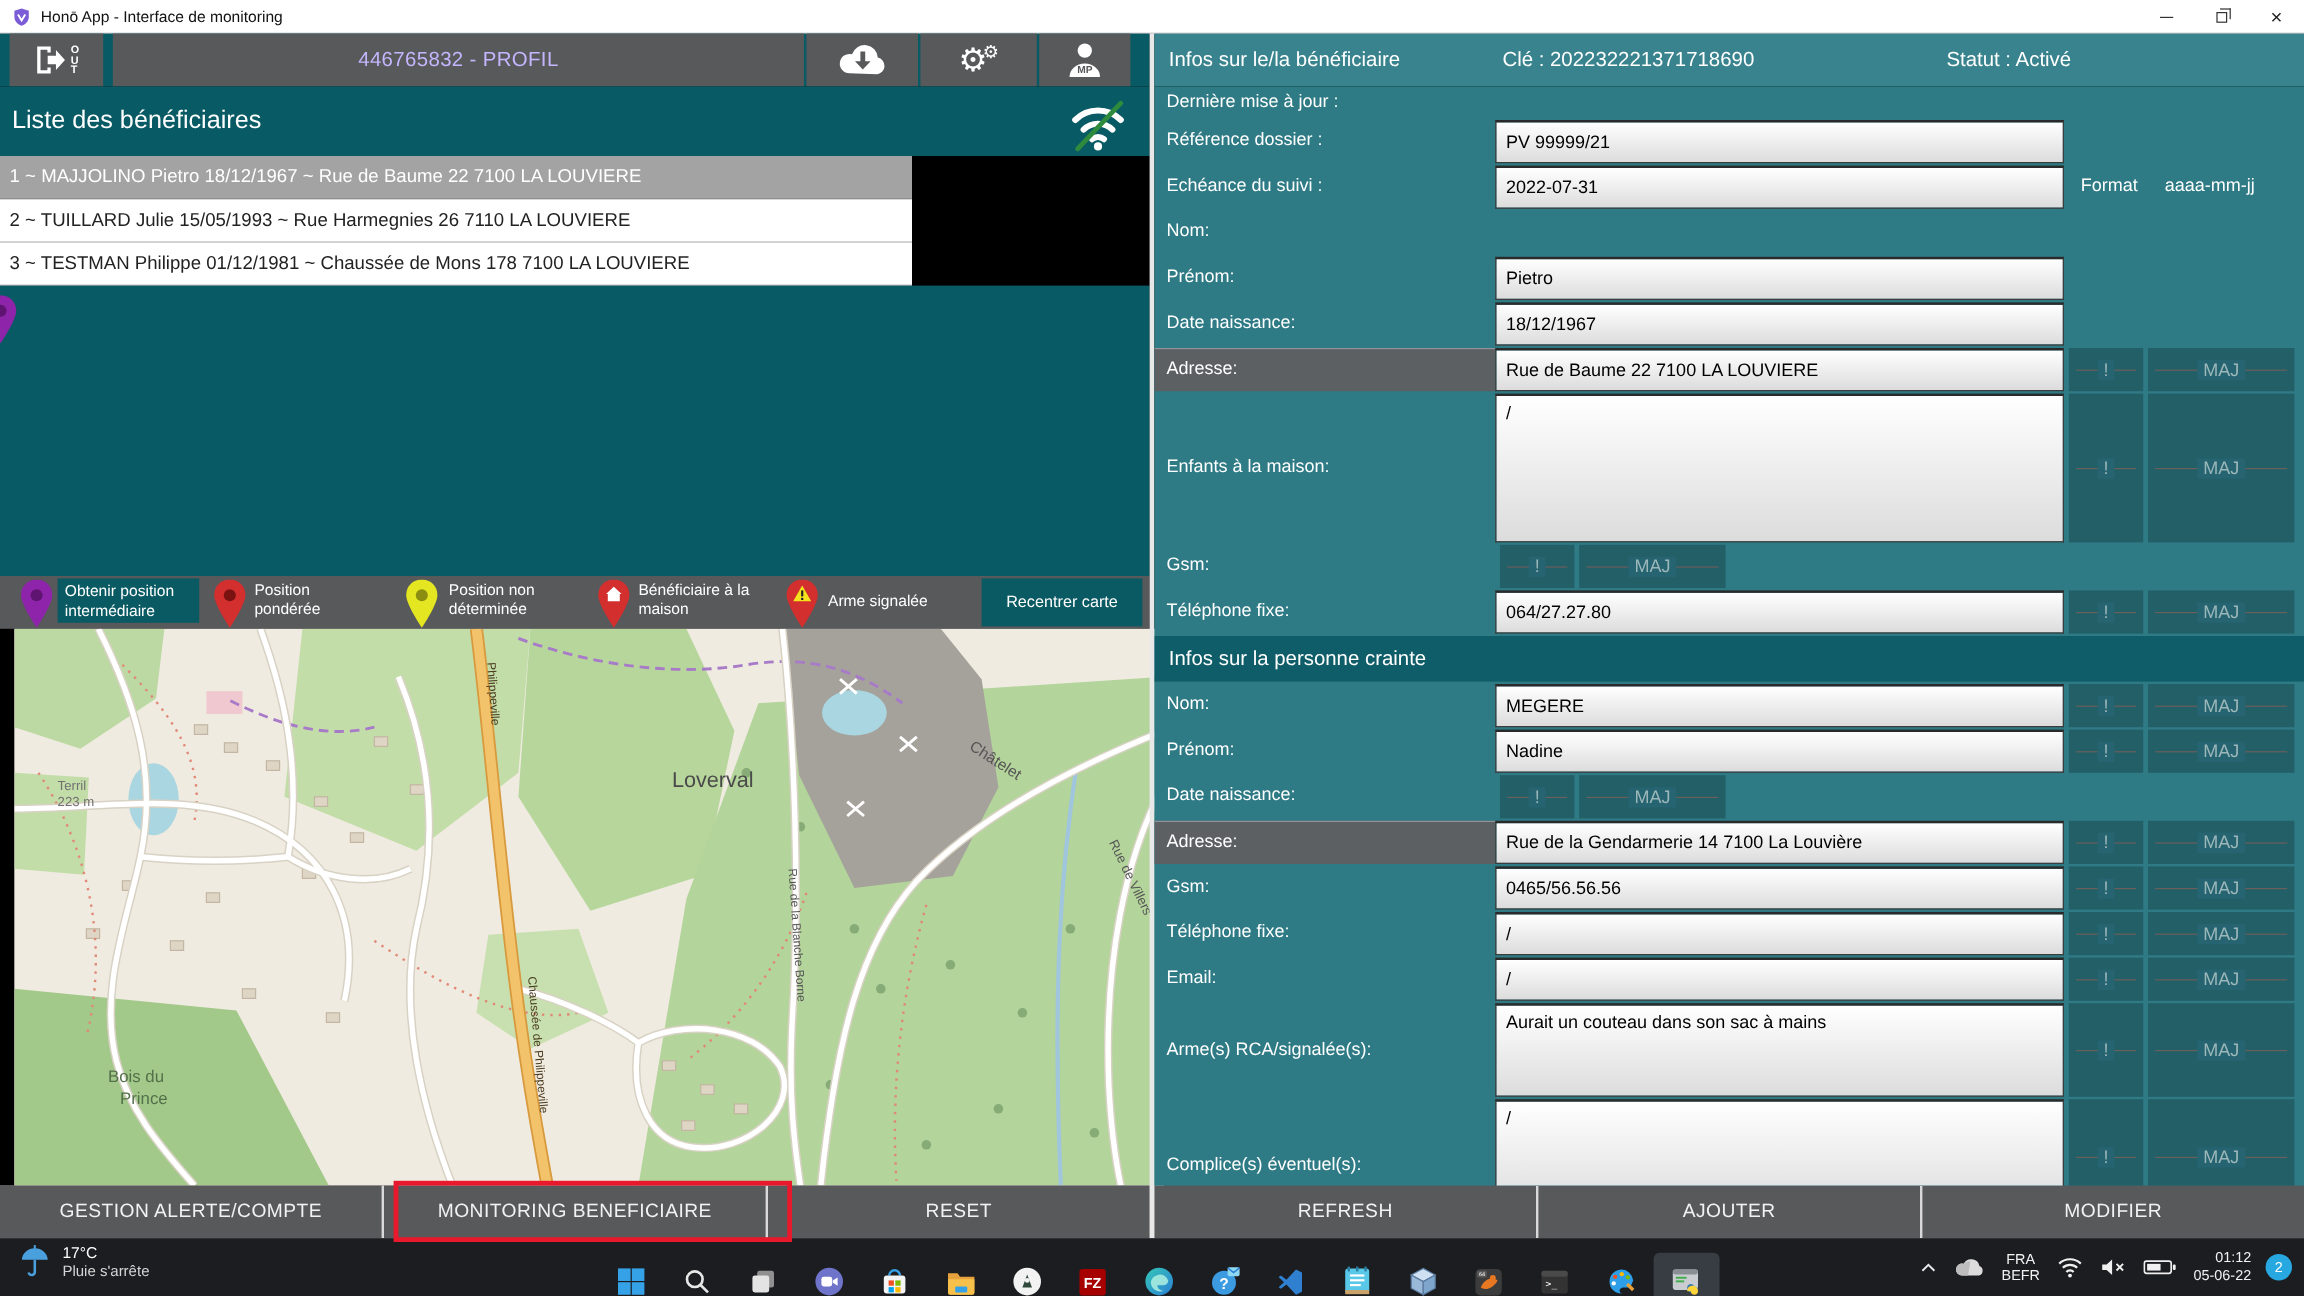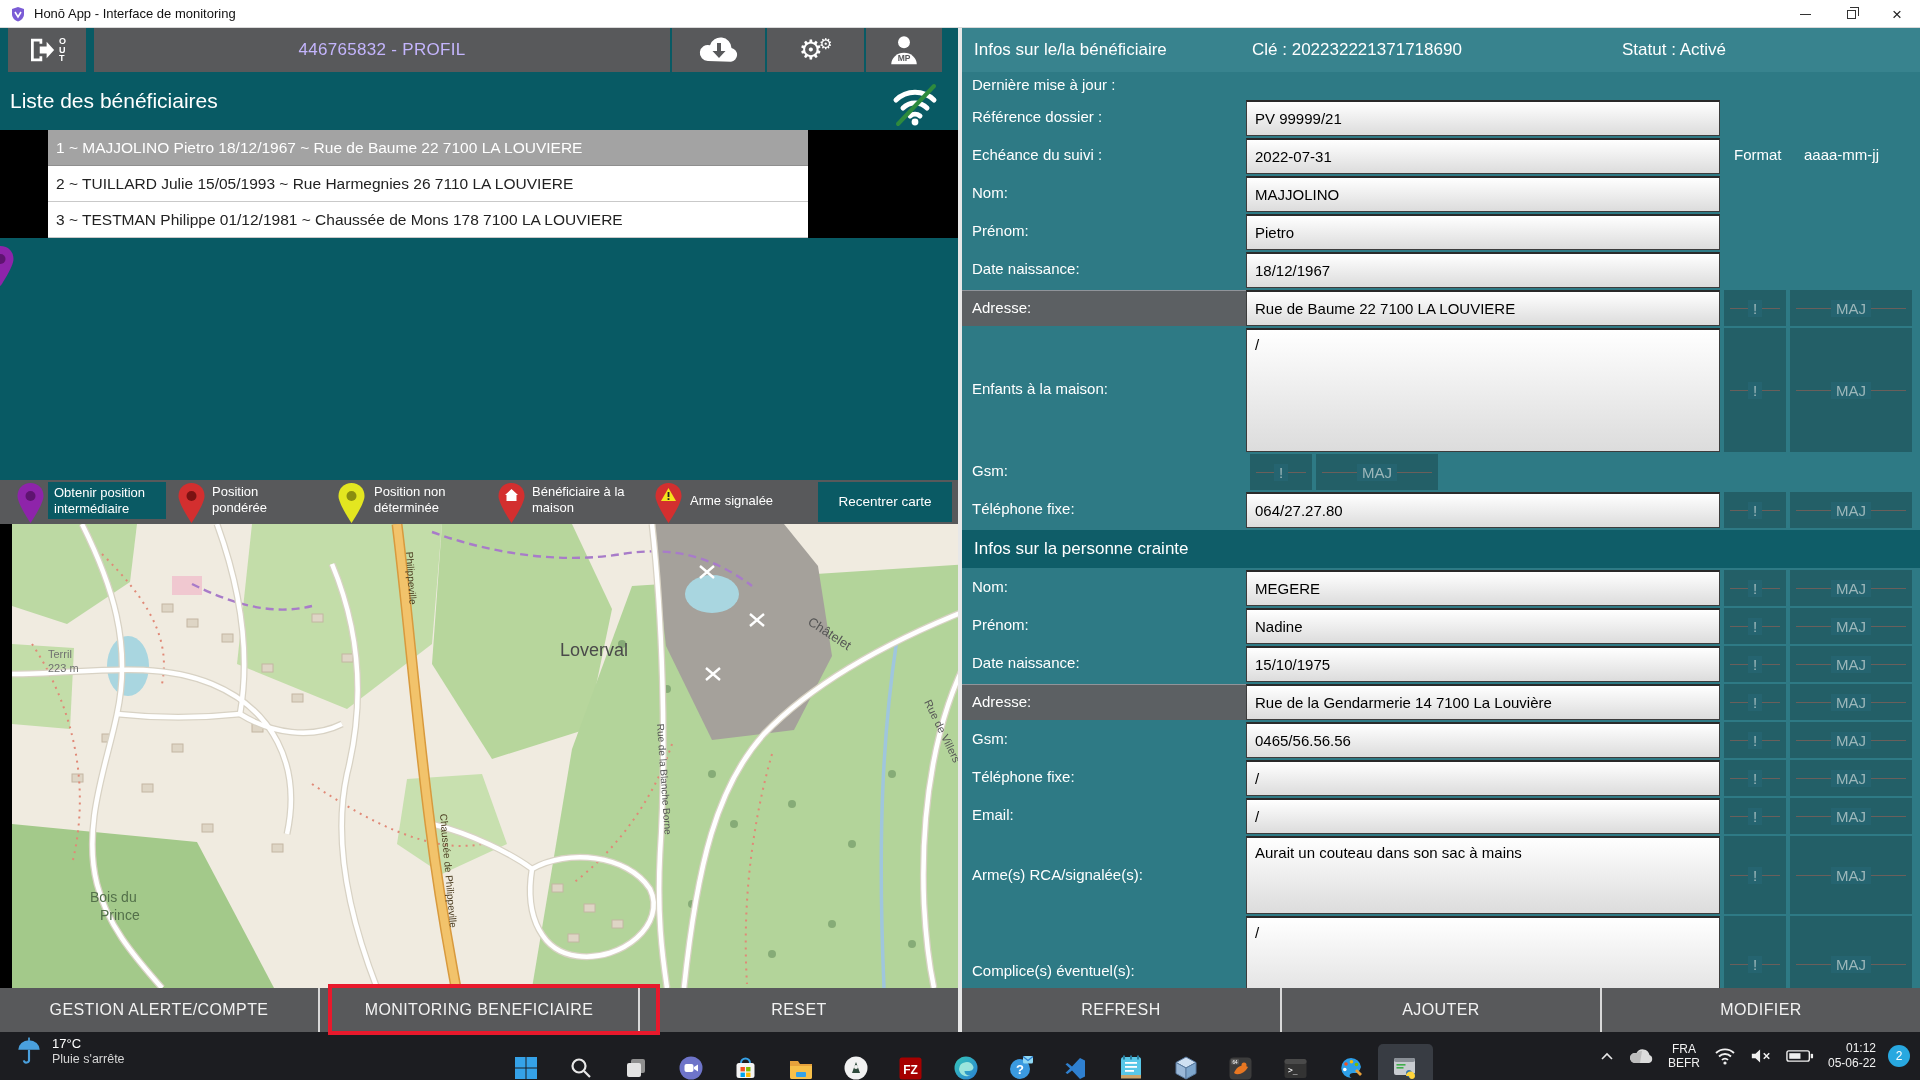--- a/index.html
+++ b/index.html
@@ -31,21 +31,21 @@
   .cloud-btn { left:672px; width:93px; }
   .gear-btn { left:767px; width:97px; }
   .person-btn { left:866px; width:76px; }
   .gear-big { font-size:27px; color:#fff; line-height:1; }
   .gear-small { font-size:15px; color:#fff; line-height:1; margin:-14px 0 0 -4px; }
 
   .list-header { position:absolute; top:72px; left:0; width:958px; height:58px; background:#085a64;
     color:#fff; font-size:21px; display:flex; align-items:center; padding-left:10px; }
   .wifi-wrap { position:absolute; right:14px; top:6px; }
 
-  .list-rows { position:absolute; top:130px; left:0; width:760px;margin-left:48px; }
+  .list-rows { position:absolute; top:130px; left:0; width:760px; }
   .list-row { height:36px; display:flex; align-items:center; padding-left:8px; font-size:15.5px;
     background:#fff; color:#222; border-bottom:1px solid #c9c9c9; }
   .list-row.selected { background:#a3a3a3; color:#fff; border-bottom:1px solid #8f8f8f; }
 
   .void-area { position:absolute; top:238px; left:0; width:958px; height:242px; background:#085a64; overflow:hidden; }
 
   
   .legend { position:absolute; top:480px; left:0; width:958px; height:44px; background:#58595b; }
   .pin { position:absolute; top:3px; width:27px; height:41px; }
   .leg-label { position:absolute; top:4px; color:#fff; font-size:13px; line-height:1.2; }
@@ -417,21 +417,20 @@
     <div class="r-label">Echéance du suivi :</div>
     <div class="r-field"><input class="fld" value="2022-07-31" style=""></div>
     <div class="fmt-note">
       <span class="fl">Format</span>
       <span>aaaa-mm-jj</span>
     </div>
   </div>
 
   <div class="r-row">
     <div class="r-label">Nom:</div>
-    <div class="r-field"><input class="fld" value="MAJJOLINO" style=""></div>
   </div>
 
   <div class="r-row">
     <div class="r-label">Prénom:</div>
     <div class="r-field"><input class="fld" value="Pietro" style=""></div>
   </div>
 
   <div class="r-row">
     <div class="r-label">Date naissance:</div>
     <div class="r-field"><input class="fld" value="18/12/1967" style=""></div>
@@ -525,21 +524,20 @@
       </div>
     <div class="cell-maj">
         <div class="aux">
           <span>MAJ</span>
         </div>
       </div>
   </div>
 
   <div class="r-row">
     <div class="r-label">Date naissance:</div>
-    <div class="r-field"><input class="fld" value="15/10/1975" style=""></div>
     <div class="cell-bang">
         <div class="aux">
           <span>!</span>
         </div>
       </div>
     <div class="cell-maj">
         <div class="aux">
           <span>MAJ</span>
         </div>
       </div>

